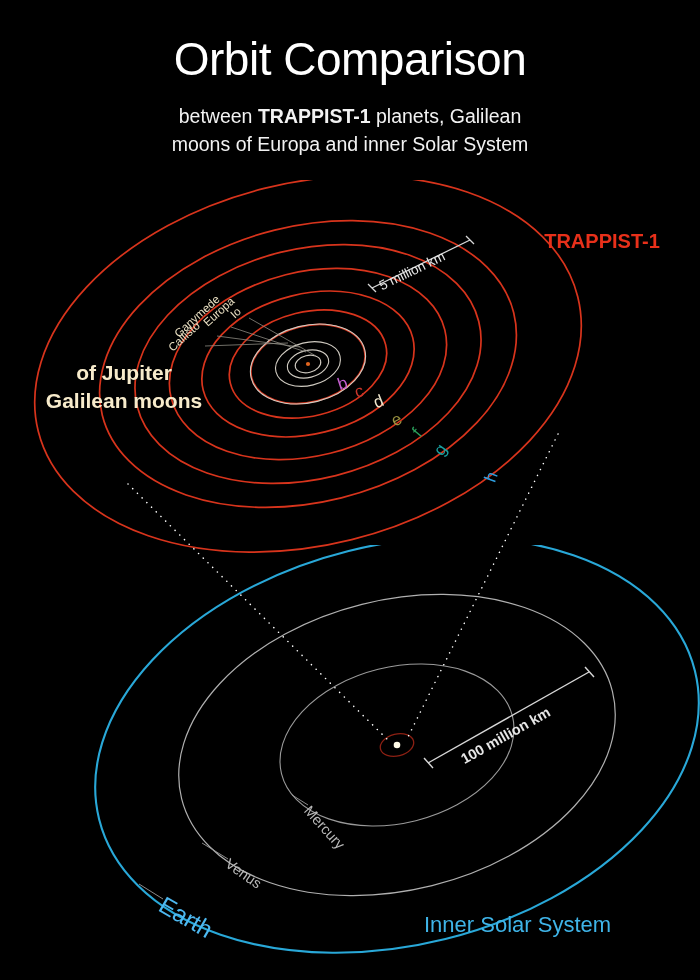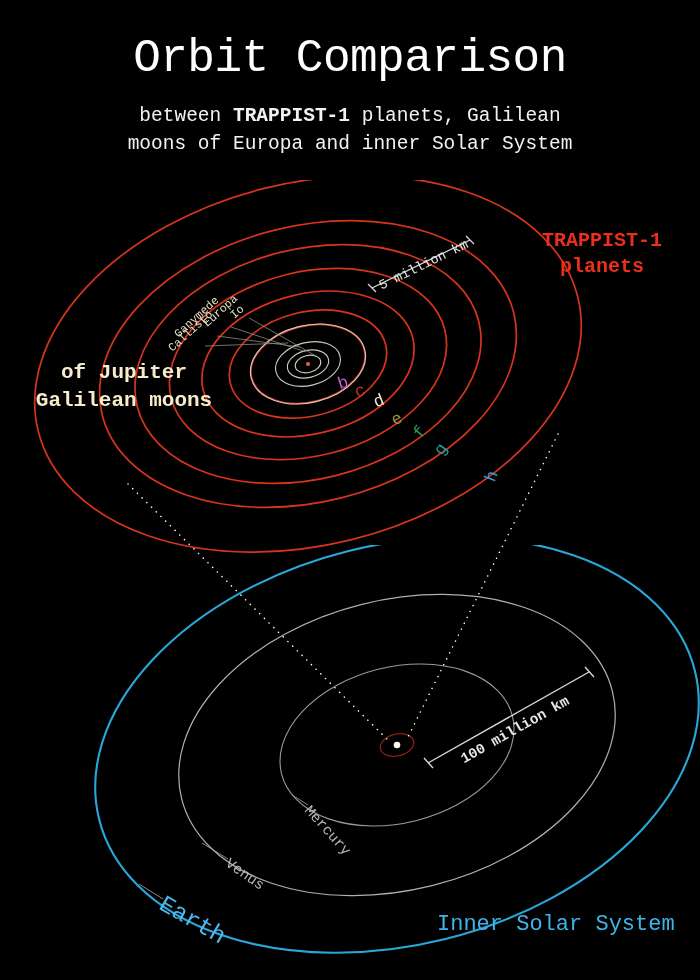--- a/index.html
+++ b/index.html
@@ -1,32 +1,32 @@
 <!DOCTYPE html>
 <html><head>
 <meta charset="utf-8">
 <style>
   html,body{margin:0;padding:0;background:#000;}
   body{width:700px;height:980px;overflow:hidden;
        font-family:"Liberation Sans",sans-serif;
        -webkit-font-smoothing:antialiased;}
-  #stage{position:relative;width:700px;height:980px;background:#000;font-family:Liberation Mono, monospace;}
+  #stage{position:relative;width:700px;height:980px;background:#000;}
   svg.layer{position:absolute;left:0;top:0;width:700px;height:980px;overflow:visible;}
 
   .title{position:absolute;left:0;top:36px;width:700px;text-align:center;
          color:#ffffff;font-size:46px;font-weight:400;letter-spacing:-0.5px;line-height:1;}
   .subtitle{position:absolute;left:0;top:103px;width:700px;text-align:center;
             color:#f2f2f2;font-size:19.5px;font-weight:400;line-height:1.42;}
   .subtitle b{font-weight:700;}
 
   .lbl{position:absolute;white-space:nowrap;}
 
   .trappist-head{color:#e8301a;font-size:20px;font-weight:700;text-align:center;line-height:1.3;}
   .galilean-head{color:#f7ebcb;font-size:21px;font-weight:700;text-align:center;line-height:1.32;}
-  .inner-head{color:#3fb4e8;font-size:22px;font-weight:400;margin-left:13px;}
+  .inner-head{color:#3fb4e8;font-size:22px;font-weight:400;}
 
   .moon-lbl{color:#e9dfc2;font-size:11.5px;font-weight:400;
             transform-origin:left center;}
   .planet-letter{font-size:17px;font-weight:400;transform-origin:center center;}
   .sslabel{color:#b9b9b9;font-size:14.5px;font-weight:400;transform-origin:left center;}
   .earth-lbl{color:#4db8f0;font-size:24px;font-weight:400;transform-origin:left center;}
   .scale-txt{color:#e6e6e6;font-size:13.5px;font-weight:400;transform-origin:left center;}
   .scale-txt.big{font-size:14.5px;font-weight:700;}
 </style>
 </head>
@@ -106,21 +106,20 @@
 
   <div class="title">Orbit Comparison</div>
 
   <div class="subtitle">
     <span>between </span><b>TRAPPIST-1</b><span> planets, Galilean</span><br>
     <span>moons of Europa and inner Solar System</span>
   </div>
 
   <div class="lbl trappist-head" style="left:532px;top:228px;width:140px;">
     <div>TRAPPIST-1</div>
-    <div>planets</div>
   </div>
 
   <div class="lbl galilean-head" style="left:24px;top:359px;width:200px;">
     <div>of Jupiter</div>
     <div>Galilean moons</div>
   </div>
 
   <div class="lbl inner-head" style="left:424px;top:912px;">Inner Solar System</div>
 
   <div class="lbl scale-txt" style="left:380px;top:279px;transform:rotate(-26deg);">5 million km</div>

